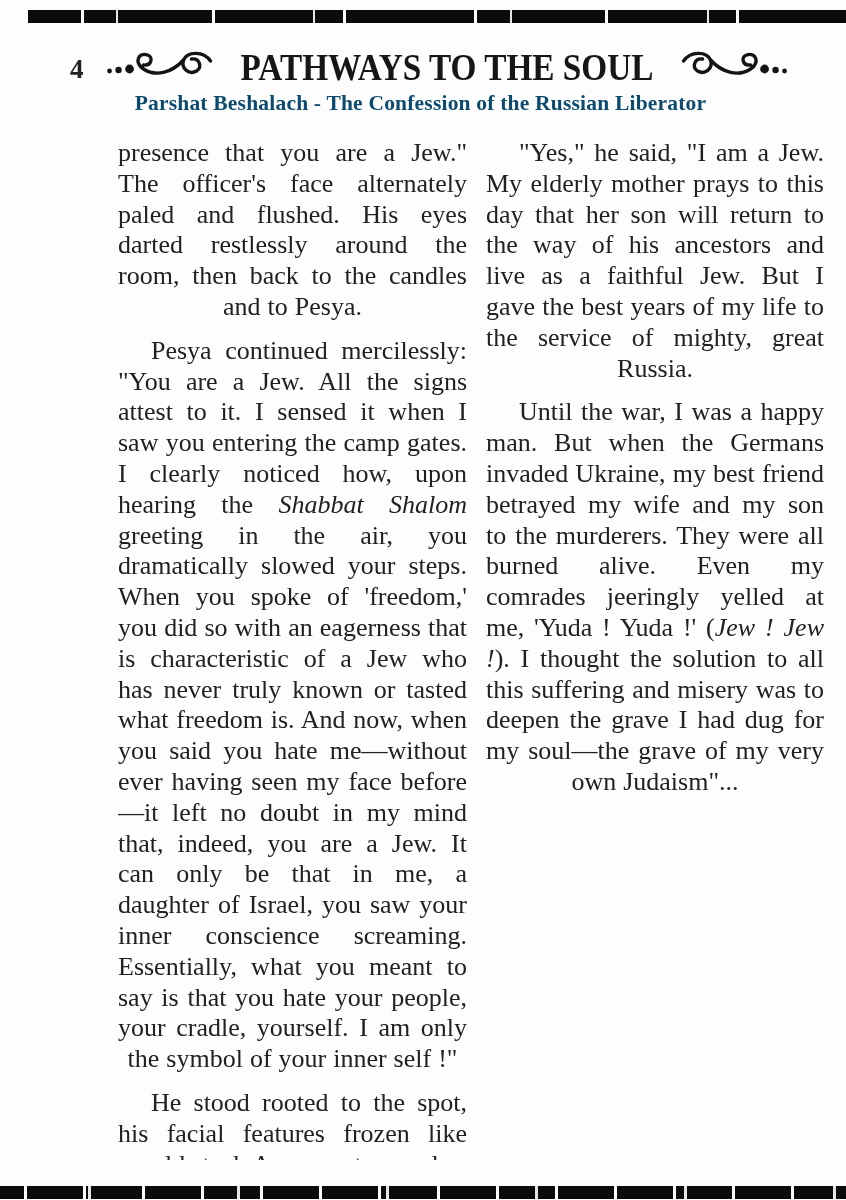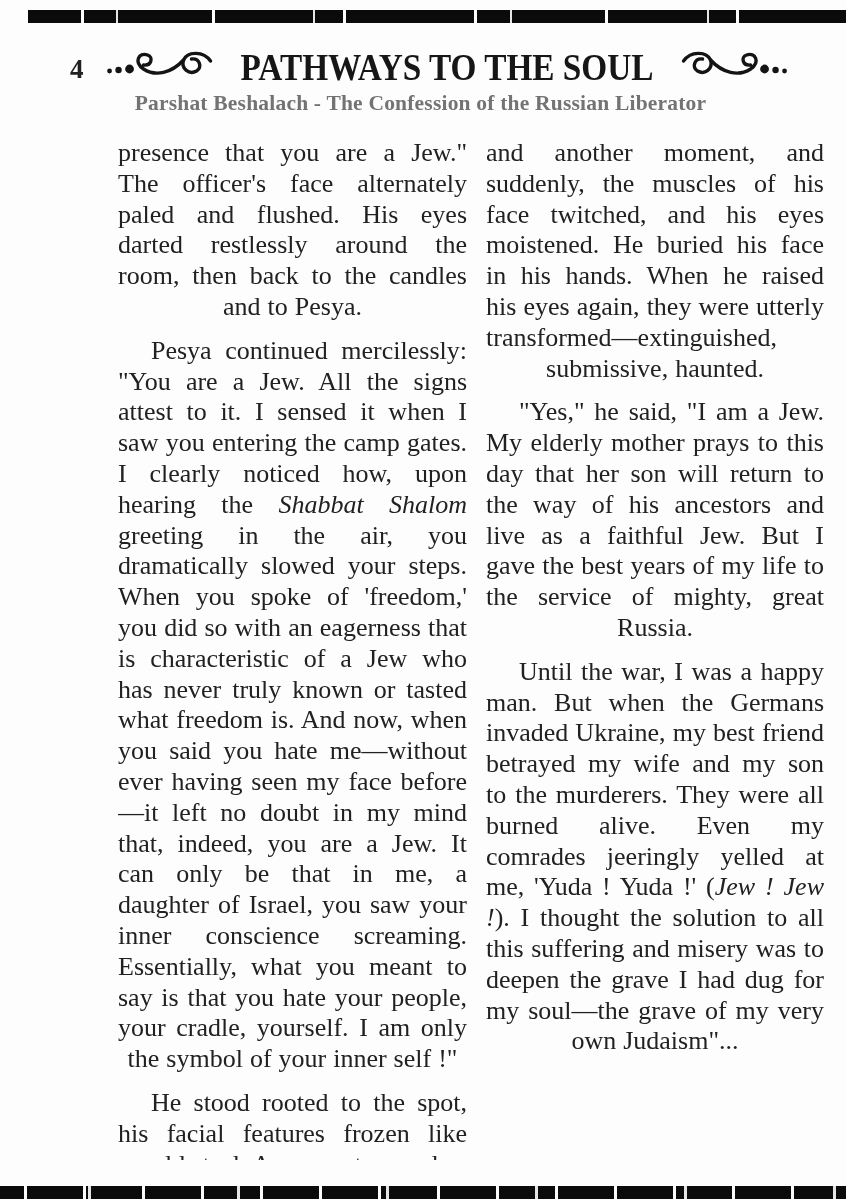--- a/index.html
+++ b/index.html
@@ -41,21 +41,21 @@
     display:inline-block;transform:scaleX(.9);
     color:#161616;
   }
   .orn{display:inline-block;vertical-align:middle;}
   .orn.left svg{transform:scaleX(-1);}
   .subtitle{
     position:absolute;top:91px;left:0;right:5px;
     text-align:center;
     font-size:21.5px;font-weight:bold;
     letter-spacing:.2px;
-    color:#737373;
+    color:#0c4a6e;
   }
   
   .col{
     position:absolute;top:138px;height:1022px;
     font-size:26px;line-height:30.8px;
     overflow:hidden;
     margin-left:45px;
   }
   .col.left{left:73px;width:349px;}
   .col.right{left:441px;width:338px;}
@@ -109,20 +109,19 @@
   </div>
 
   <div class="subtitle">Parshat Beshalach - The Confession of the Russian Liberator</div>
 
   <div class="col left">
       <p><span>presence that you are a Jew." The officer's face alternately paled and flushed. His eyes darted restlessly around the room, then back to the candles and to Pesya.</span></p>
       <p class="indent"><span>Pesya continued mercilessly: "You are a Jew. All the signs attest to it. I sensed it when I saw you entering the camp gates. I clearly noticed how, upon hearing the </span><i>Shabbat Shalom</i><span> greeting in the air, you dramatically slowed your steps. When you spoke of 'freedom,' you did so with an eagerness that is characteristic of a Jew who has never truly known or tasted what freedom is. And now, when you said you hate me—without ever having seen my face before—it left no doubt in my mind that, indeed, you are a Jew. It can only be that in me, a daughter of Israel, you saw your inner conscience screaming. Essentially, what you meant to say is that you hate your people, your cradle, yourself. I am only the symbol of your inner self !"</span></p>
       <p class="indent"><span>He stood rooted to the spot, his facial features frozen like cold steel. A moment passed,</span></p>
     </div>
   <div class="col right">
-      <p><span>and another moment, and suddenly, the muscles of his face twitched, and his eyes moistened. He buried his face in his hands. When he raised his eyes again, they were utterly transformed—extinguished, submissive, haunted.</span></p>
       <p class="indent"><span>"Yes," he said, "I am a Jew. My elderly mother prays to this day that her son will return to the way of his ancestors and live as a faithful Jew. But I gave the best years of my life to the service of mighty, great Russia.</span></p>
       <p class="indent"><span>Until the war, I was a happy man. But when the Germans invaded Ukraine, my best friend betrayed my wife and my son to the murderers. They were all burned alive. Even my comrades jeeringly yelled at me, 'Yuda ! Yuda !' (</span><i>Jew ! Jew !</i><span>). I thought the solution to all this suffering and misery was to deepen the grave I had dug for my soul—the grave of my very own Judaism"...</span></p>
     </div>
 
   <div class="strip bottom"></div>
 
 </div>
 
 </body></html>

